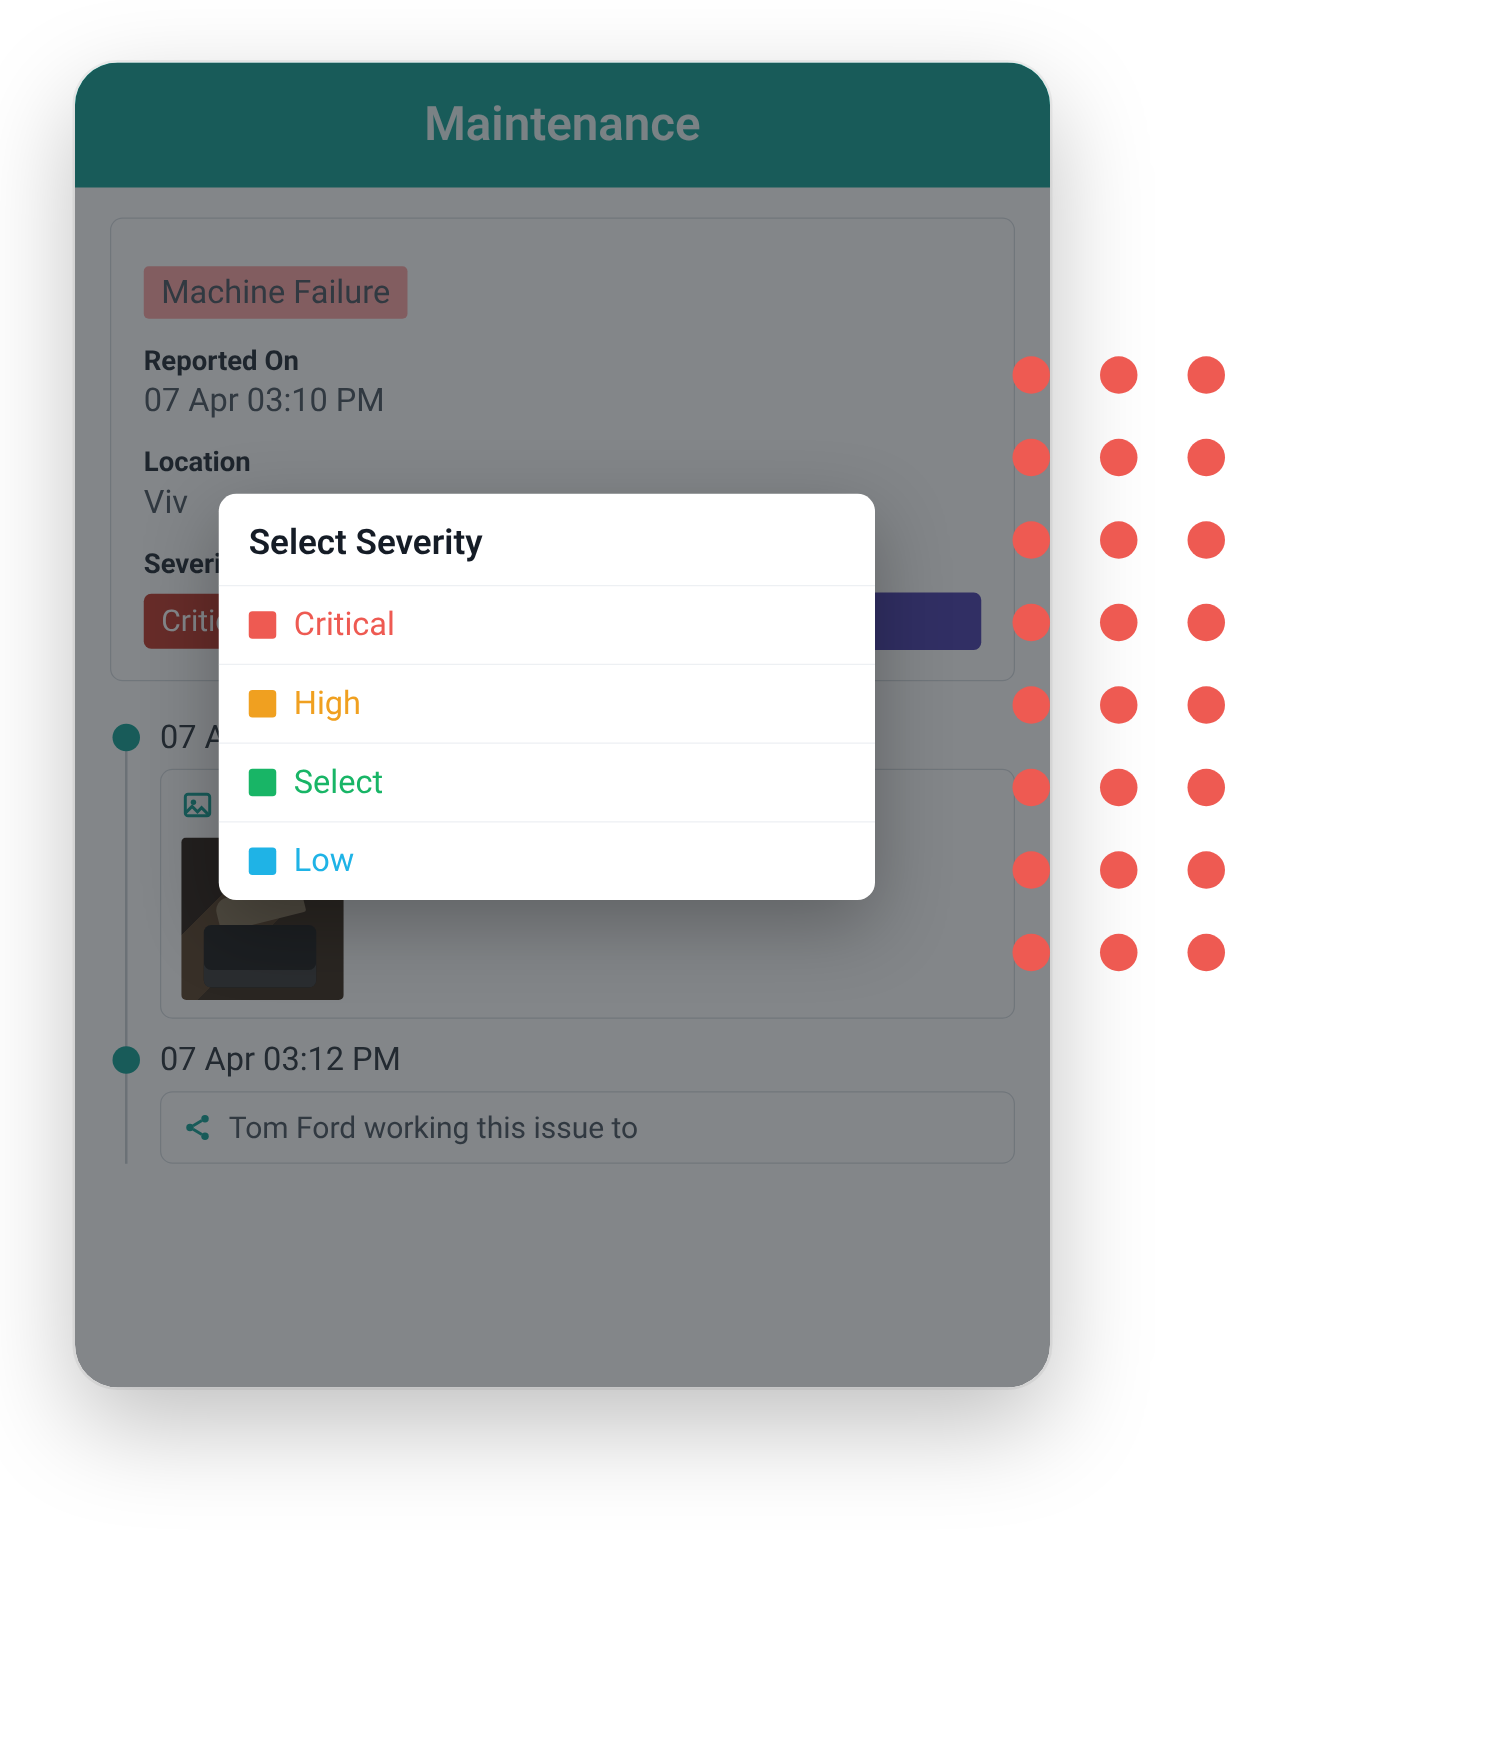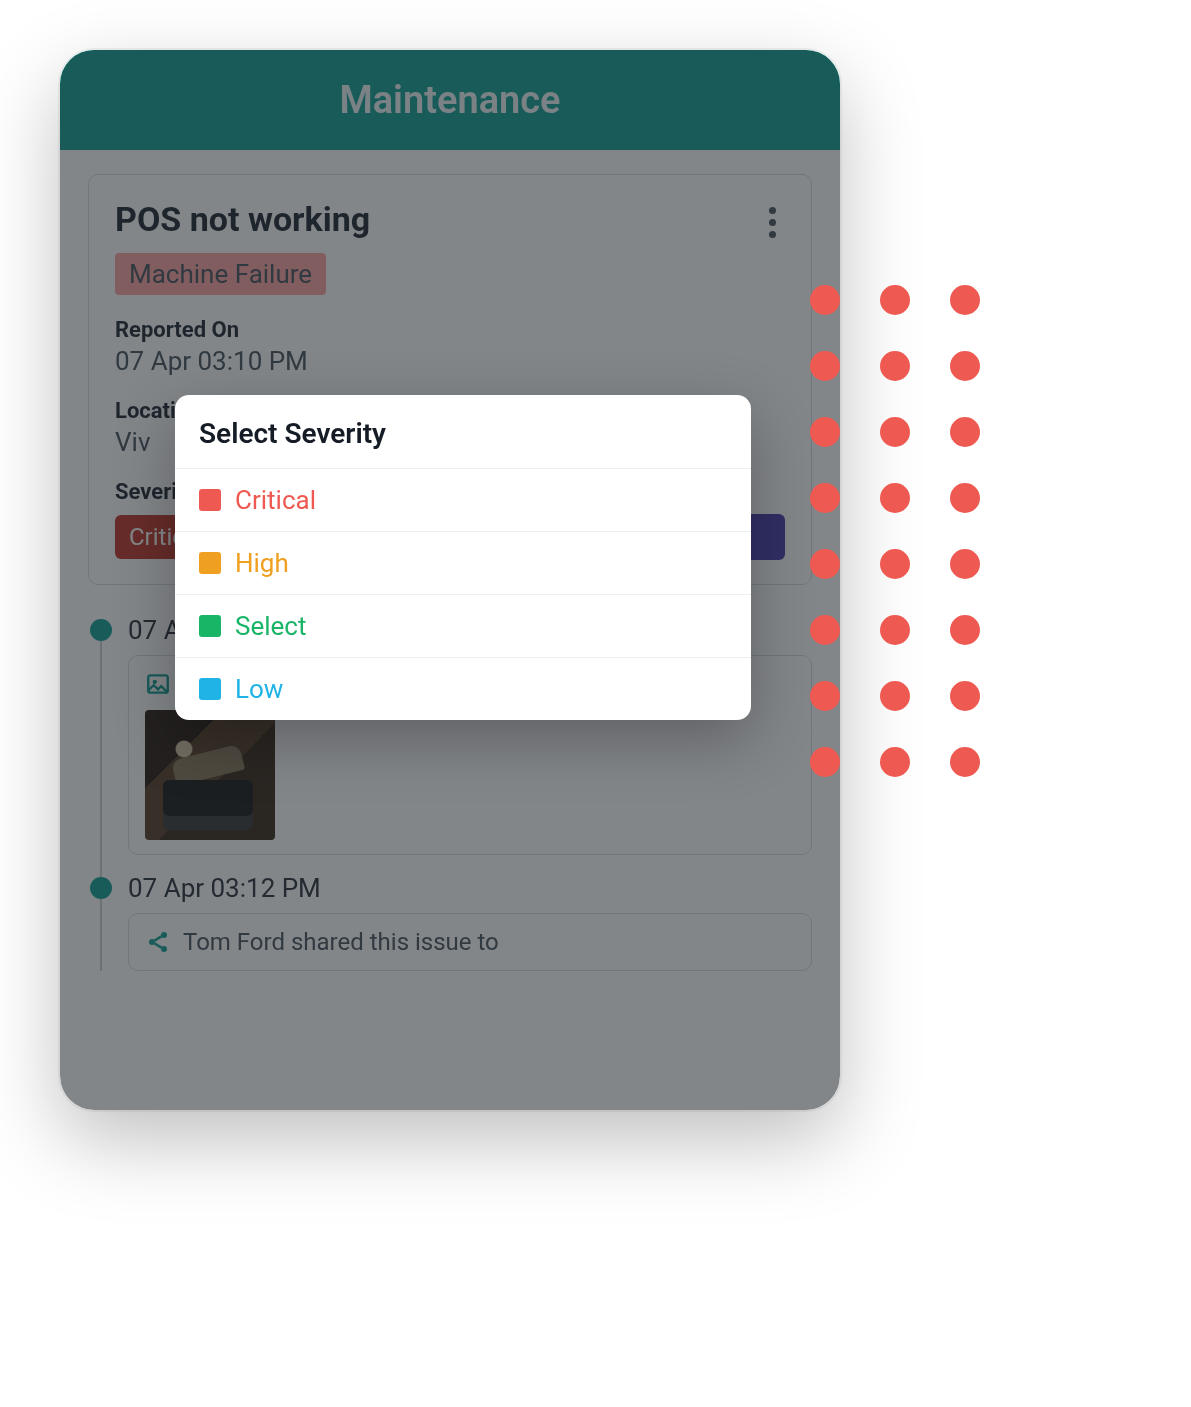--- a/index.html
+++ b/index.html
@@ -196,21 +196,21 @@
     inset: 0;
     background: rgba(30,35,40,0.55);
     border-radius: 34px;
     pointer-events: none;
   }
 
   .popover {
     position: absolute;
     left: 175px;
     top: 395px;
-    width: 576px;
+    width: 525px;
     background: #fff;
     border-radius: 14px;
     box-shadow: 0 20px 60px rgba(0,0,0,0.28);
     overflow: hidden;
     z-index: 5;
   }
   .popover h3 {
     font-size: 28px;
     font-weight: 600;
     color: #151c26;
@@ -252,28 +252,20 @@
 
 <div class="phone-frame">
 
   <div class="header-bar">
     <span>Maintenance</span>
   </div>
 
   <div class="content">
 
     <div class="card">
-      <div class="card-top">
-        <div class="card-title">POS not working</div>
-        <div class="kebab">
-          <span></span>
-            <span></span>
-            <span></span>
-        </div>
-      </div>
 
       <span class="tag">Machine Failure</span>
 
       <div class="field-label">Reported On</div>
       <div class="field-value">07 Apr 03:10 PM</div>
 
       <div class="field-label">Location</div>
       <div class="field-value">Viv</div>
 
       <div class="field-label">Severity</div>
@@ -313,21 +305,21 @@
         <div class="tl-card">
           <div class="tl-card-row">
             <span class="tl-icon">
               <svg viewBox="0 0 24 24" width="24" height="24" fill="#12a196">
                   <circle cx="6" cy="12" r="3"></circle>
                   <circle cx="18" cy="5" r="3"></circle>
                   <circle cx="18" cy="19" r="3"></circle>
                   <path d="M8.5 10.6 15.5 6.4M8.5 13.4 15.5 17.6" stroke="#12a196" stroke-width="2.4"></path>
                 </svg>
             </span>
-            <span>Tom Ford shared this issue to</span>
+            <span>Tom Ford working this issue to</span>
           </div>
         </div>
       </div>
 
     </div>
   </div>
 
   <div class="dim-overlay"></div>
 </div>
 

